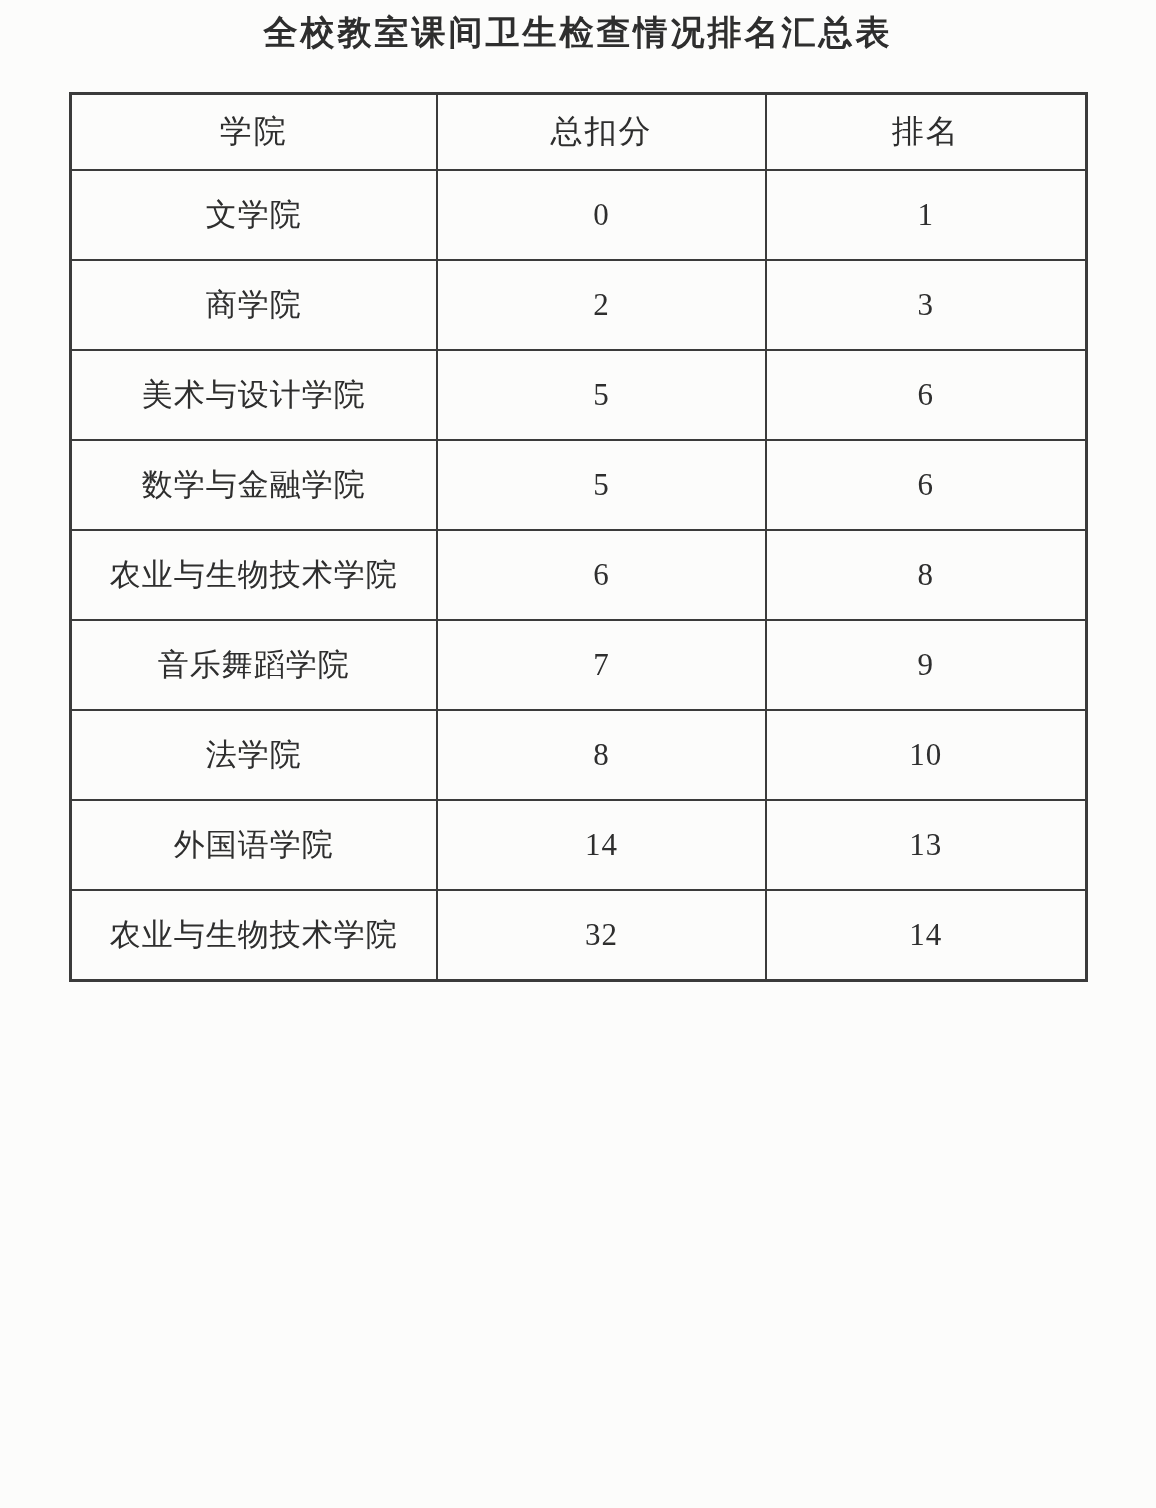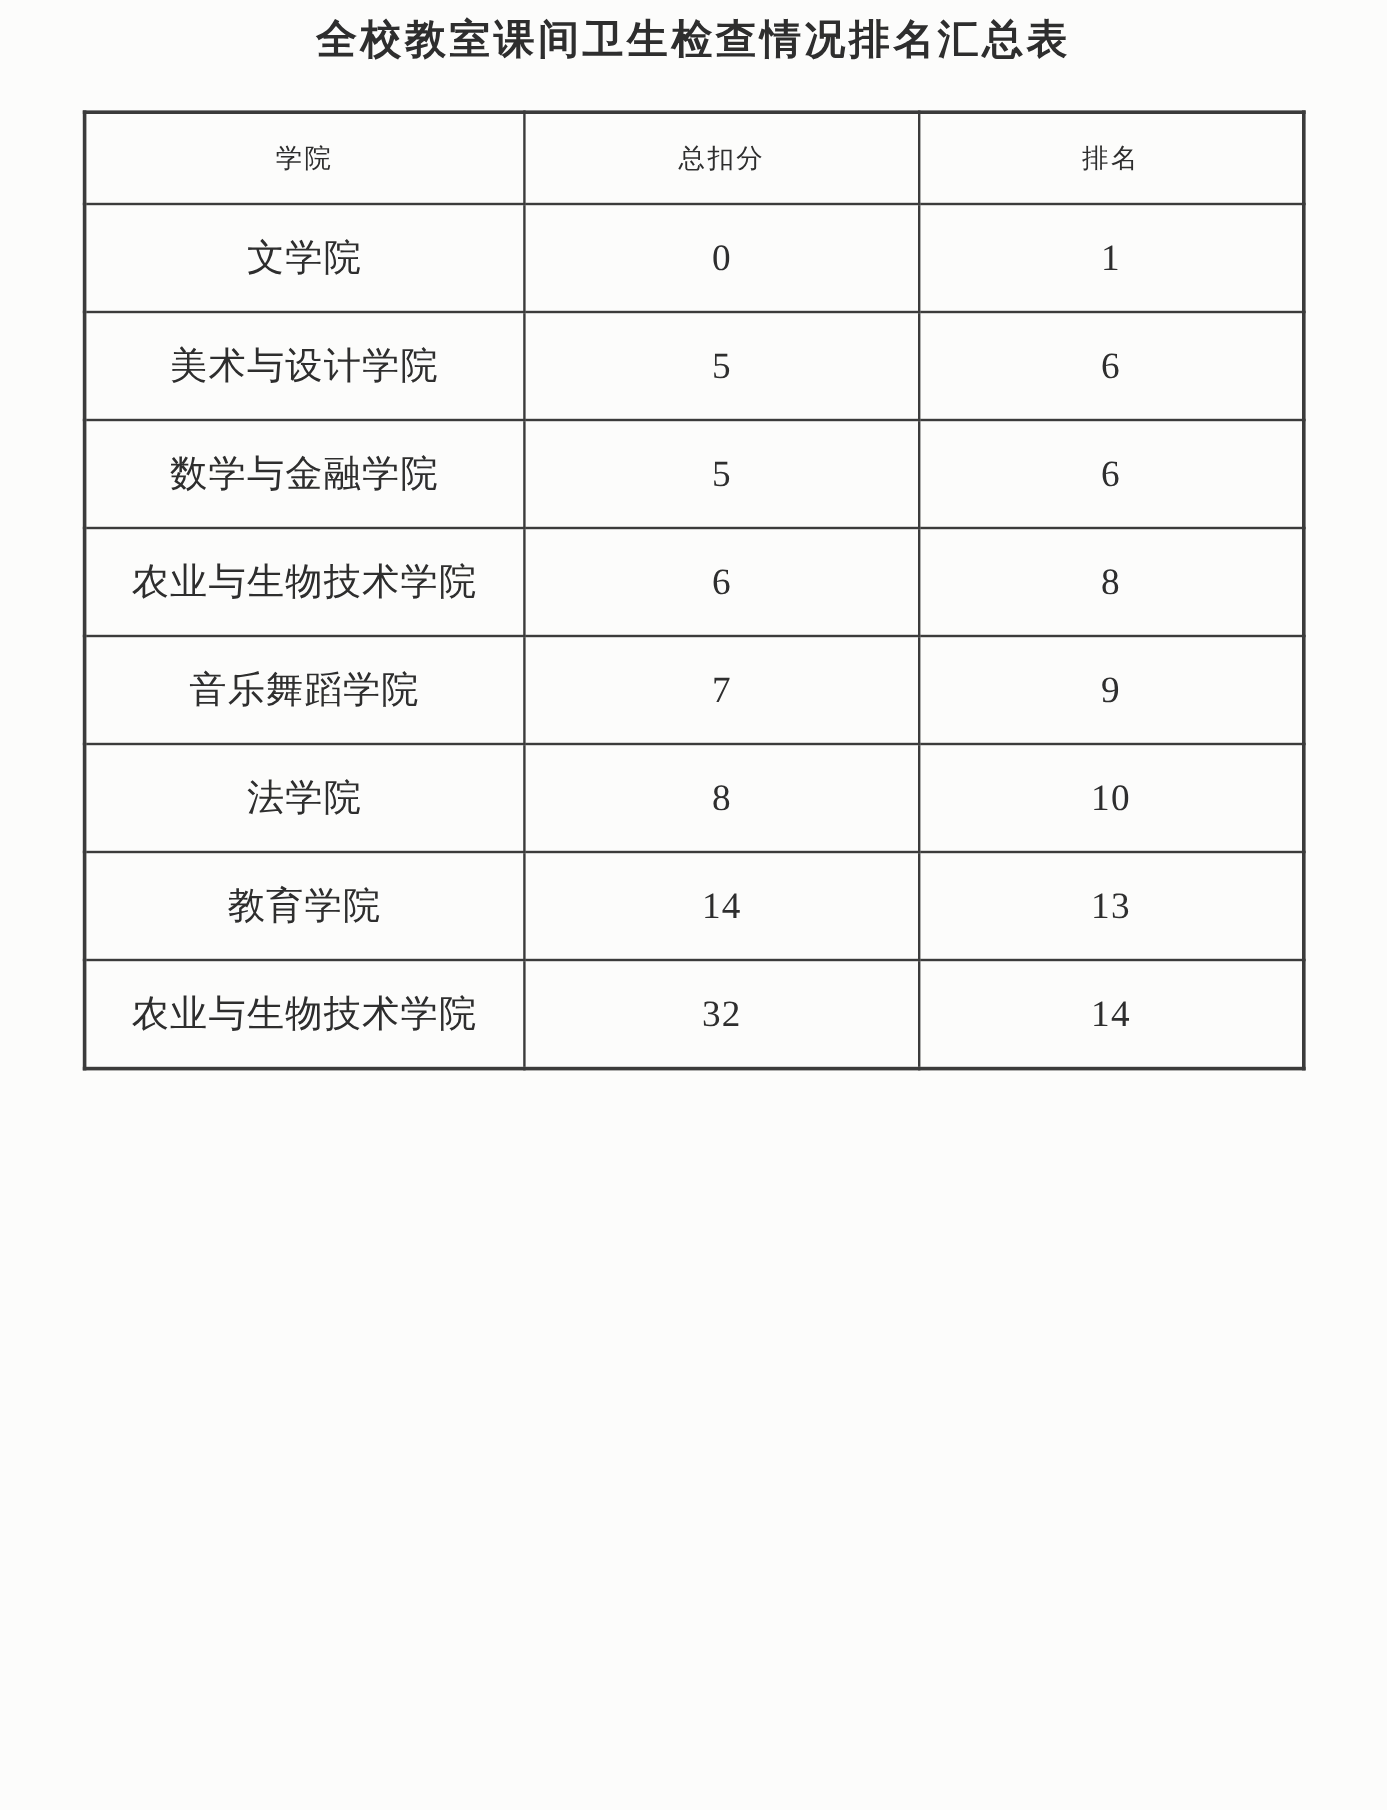--- a/index.html
+++ b/index.html
@@ -40,21 +40,21 @@
   .ranking-table td {
     border: 2px solid var(--border, #3b3b3b);
     text-align: center;
     vertical-align: middle;
     font-weight: 400;
     color: var(--text, #2e2e2e);
     padding: 0;
   }
   .ranking-table thead th {
     height: 74px;
-    font-size: 22px;
+    font-size: 32px;
     letter-spacing: 2px;
   }
   .ranking-table tbody td {
     height: 88px;
     font-size: 31px;
     letter-spacing: 1px;
   }
 </style>
 </head>
 <body>
@@ -78,20 +78,25 @@
     </thead>
     <tbody>
 
   <tr>
     <td>文学院</td>
     <td>0</td>
     <td>1</td>
   </tr>
 
 
+  <tr>
+    <td>商学院</td>
+    <td>2</td>
+    <td>3</td>
+  </tr>
 
 
   <tr>
     <td>美术与设计学院</td>
     <td>5</td>
     <td>6</td>
   </tr>
 
   <tr>
     <td>数学与金融学院</td>
@@ -113,21 +118,21 @@
 
   <tr>
     <td>法学院</td>
     <td>8</td>
     <td>10</td>
   </tr>
 
 
 
   <tr>
-    <td>教育学院</td>
+    <td>外国语学院</td>
     <td>14</td>
     <td>13</td>
   </tr>
 
   <tr>
     <td>农业与生物技术学院</td>
     <td>32</td>
     <td>14</td>
   </tr>
 </tbody>

